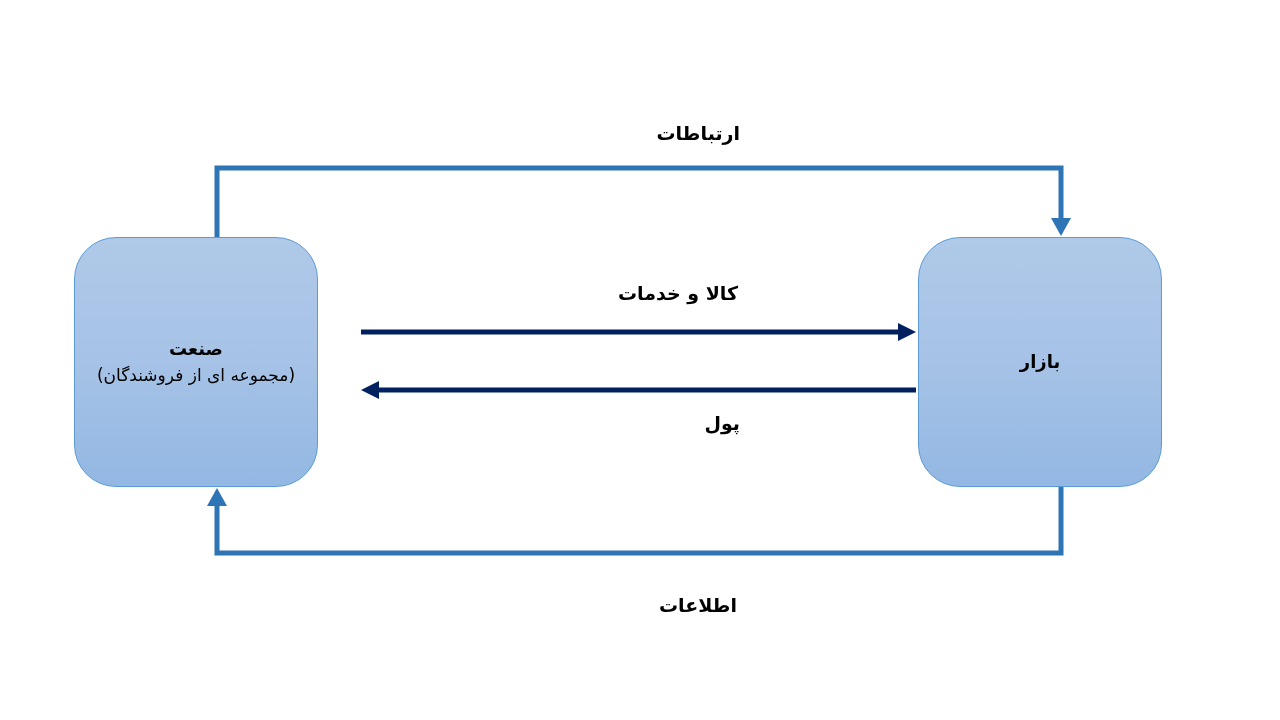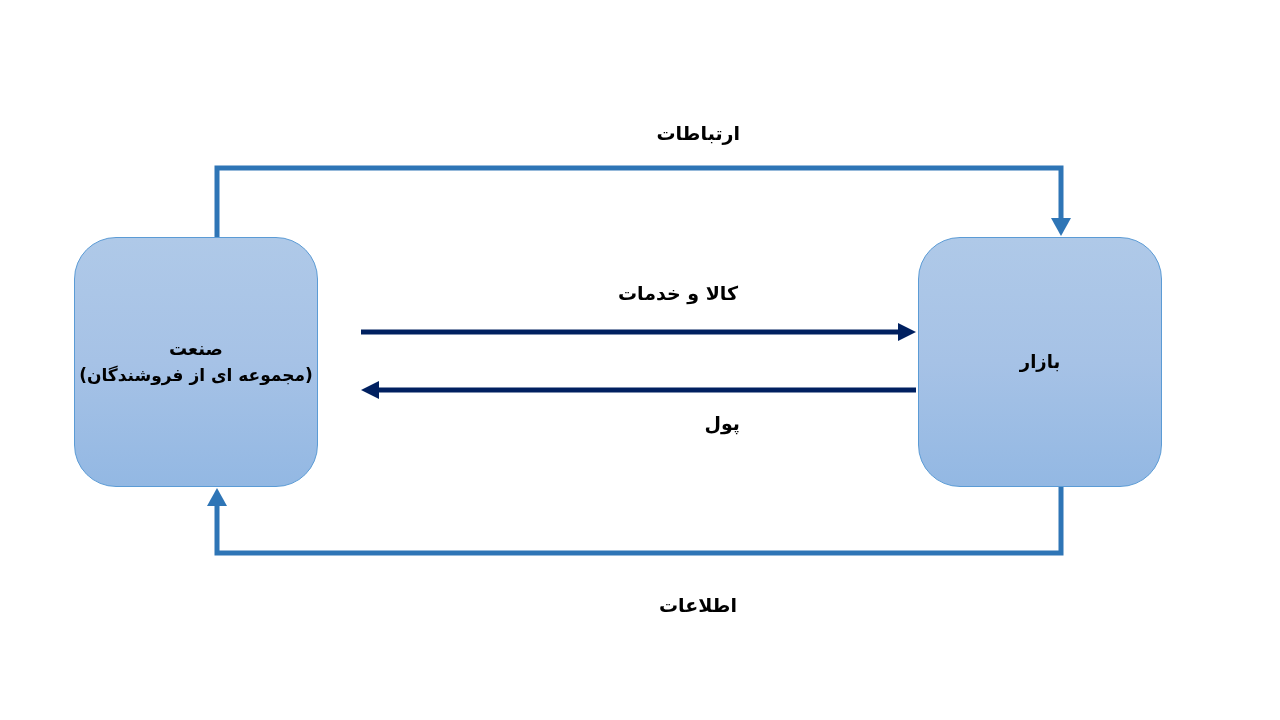--- a/index.html
+++ b/index.html
@@ -5,21 +5,21 @@
   html, body { margin:0; padding:0; }
   body { width:1280px; height:720px; background:#ffffff; position:relative; overflow:hidden;
          font-family:"DejaVu Sans", sans-serif; }
   .canvas { position:absolute; left:0; top:0; width:1280px; height:720px; }
   .box { position:absolute; width:244px; height:250px; border-radius:42px;
          background:linear-gradient(to bottom, #afc9e8 0%, #a6c2e6 50%, #93b8e3 100%);
          border:1px solid #5b9bd5; box-sizing:border-box;
          display:flex; flex-direction:column; align-items:center; justify-content:center;
          direction:rtl; text-align:center; }
   .box .title { font-weight:bold; font-size:18px; color:#000; line-height:26px; }
-  .box .sub { font-weight:bold; font-size:17px; color:#000; line-height:26px; }
+  .box .sub { font-weight:normal; font-size:17px; color:#000; line-height:26px; }
   .label { position:absolute; font-weight:bold; font-size:19px; color:#000; direction:rtl; text-align:right; white-space:nowrap; }
   svg { position:absolute; left:0; top:0; }
 </style>
 </head>
 <body>
 
 <div class="canvas">
 
   <svg width="1280" height="720">
 

